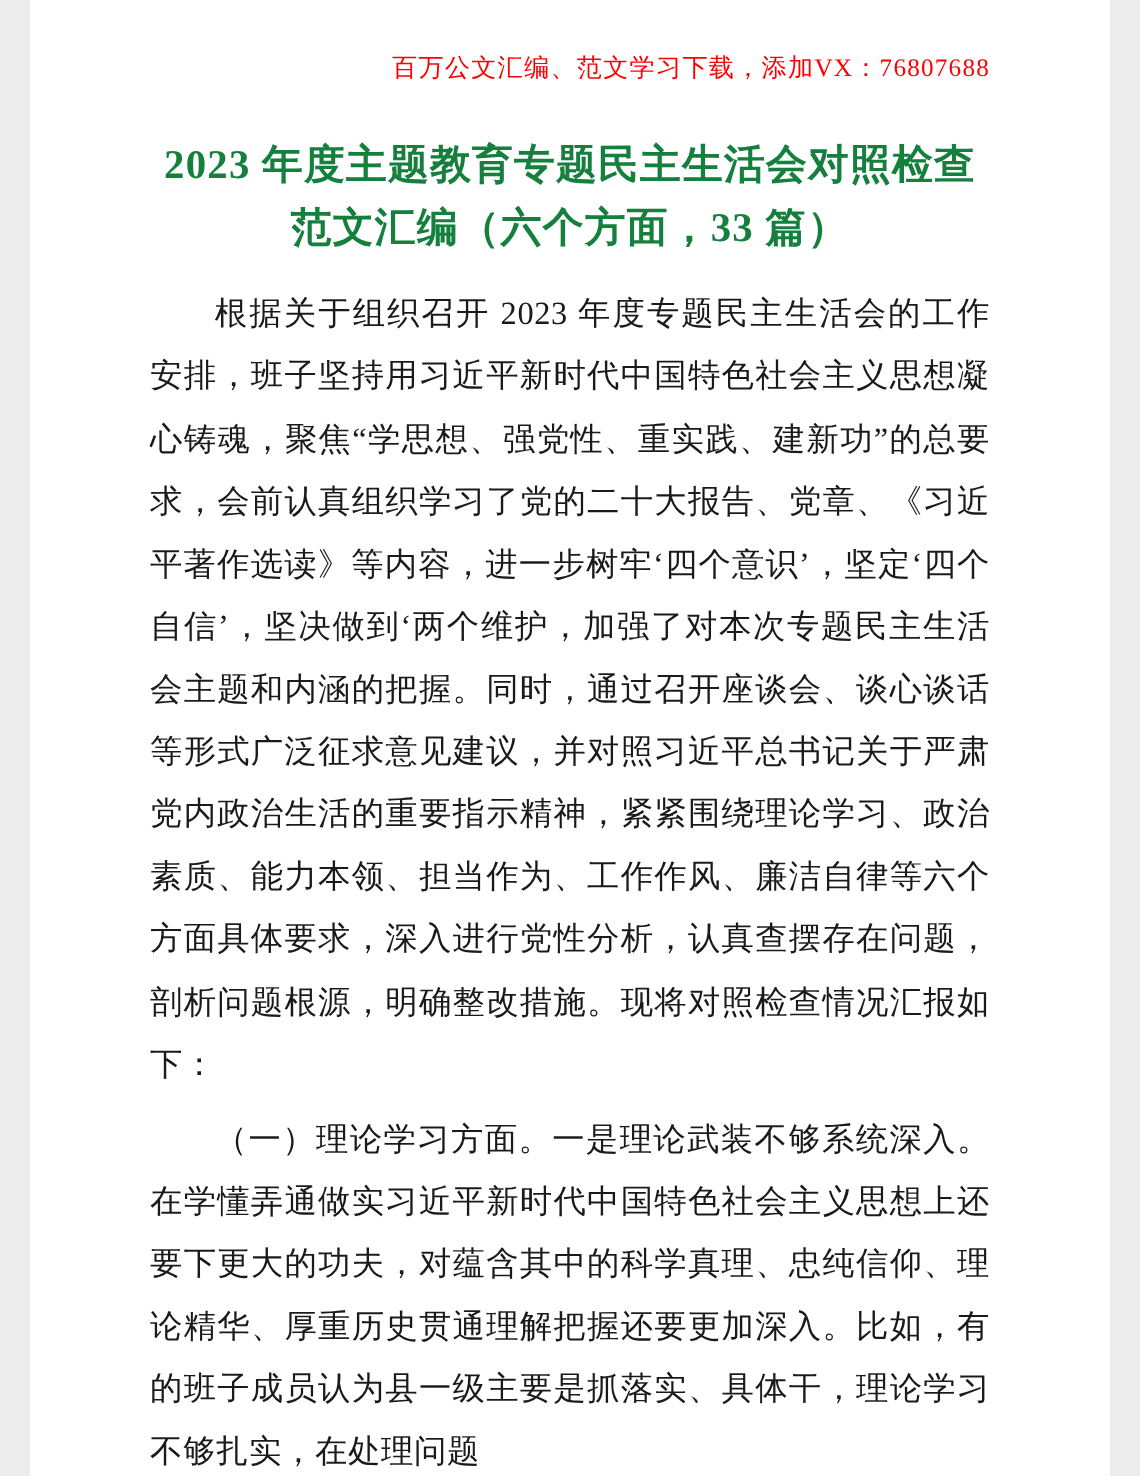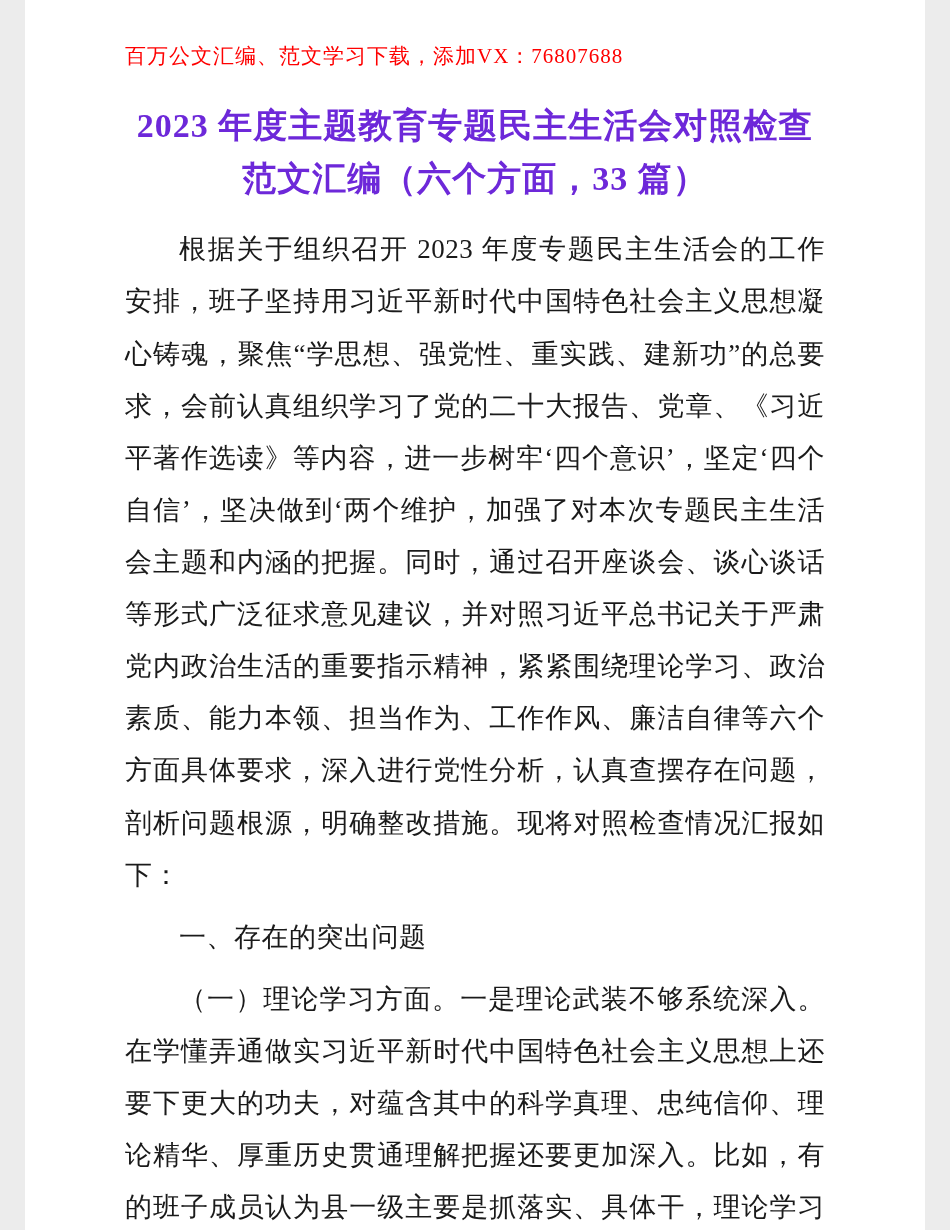--- a/index.html
+++ b/index.html
@@ -9,35 +9,35 @@
   }
   .page {
     width: 900px;
     min-height: 1230px;
     margin: 0 auto;
     background: #ffffff;
     padding: 42px 100px 50px 100px;
     color: #151515;
   }
   .promo {
-    text-align: left;
+    text-align: right;
     font-size: 21px;
     letter-spacing: 1px;
-    margin-bottom: 30px;
+    margin-bottom: 42px;
     font-weight: 500;
     font-family: Liberation Serif, serif;
   }
   .doc-title {
     font-size: 34px;
     font-weight: 700;
     text-align: center;
     line-height: 1.55;
     letter-spacing: 1px;
     margin-bottom: 18px;
-    color: #6d28d9;
+    color: #15803d;
   }
   .doc-body p {
     font-size: 27px;
     line-height: 1.93;
     text-align: justify;
     text-indent: 2em;
     letter-spacing: 0.5px;
     margin-bottom: 10px;
     color: #1a1a1a;
   }
@@ -46,17 +46,16 @@
 <body>
 
 <div class="page">
 
   <div class="promo" style="color: rgb(254, 0, 0);">百万公文汇编、范文学习下载，添加VX：76807688</div>
 
   <h1 class="doc-title">2023 年度主题教育专题民主生活会对照检查范文汇编（六个方面，33 篇）</h1>
 
   <div class="doc-body">
     <p>根据关于组织召开 2023 年度专题民主生活会的工作安排，班子坚持用习近平新时代中国特色社会主义思想凝心铸魂，聚焦“学思想、强党性、重实践、建新功”的总要求，会前认真组织学习了党的二十大报告、党章、《习近平著作选读》等内容，进一步树牢‘四个意识’，坚定‘四个自信’，坚决做到‘两个维护，加强了对本次专题民主生活会主题和内涵的把握。同时，通过召开座谈会、谈心谈话等形式广泛征求意见建议，并对照习近平总书记关于严肃党内政治生活的重要指示精神，紧紧围绕理论学习、政治素质、能力本领、担当作为、工作作风、廉洁自律等六个方面具体要求，深入进行党性分析，认真查摆存在问题，剖析问题根源，明确整改措施。现将对照检查情况汇报如下：</p>
-    <p>一、存在的突出问题</p>
     <p>（一）理论学习方面。一是理论武装不够系统深入。在学懂弄通做实习近平新时代中国特色社会主义思想上还要下更大的功夫，对蕴含其中的科学真理、忠纯信仰、理论精华、厚重历史贯通理解把握还要更加深入。比如，有的班子成员认为县一级主要是抓落实、具体干，理论学习不够扎实，在处理问题</p>
   </div>
 
 </div>
 
 </body></html>

